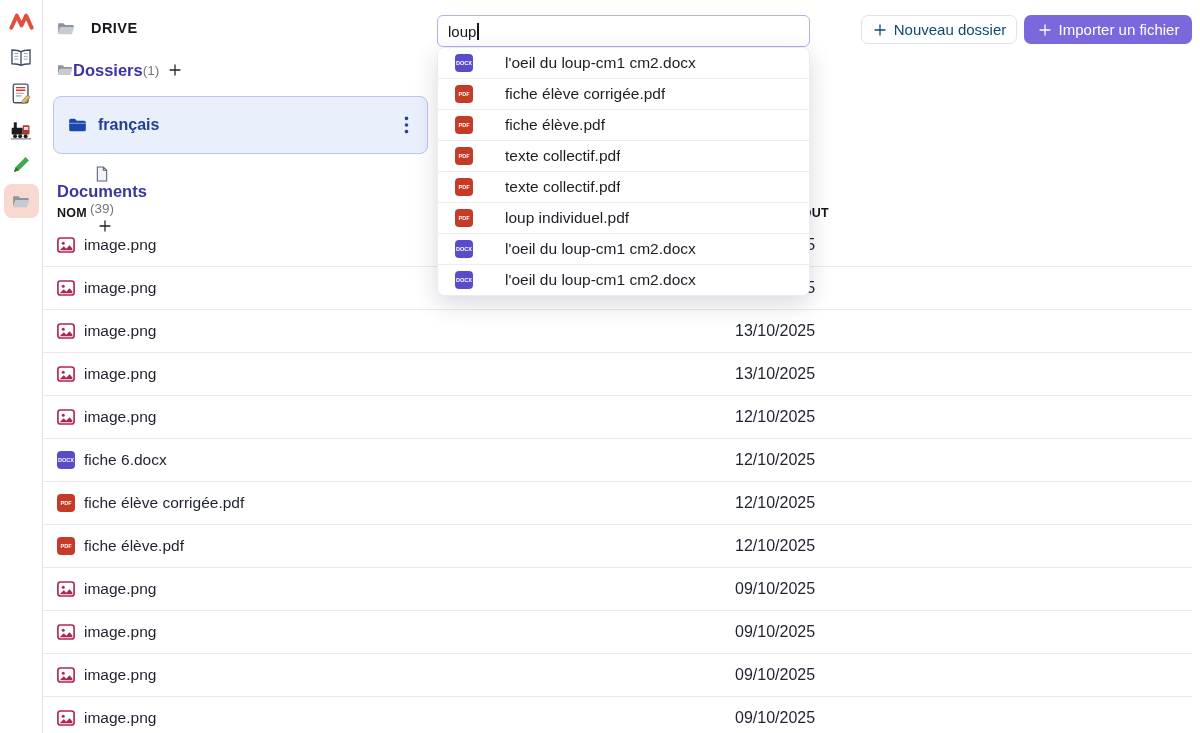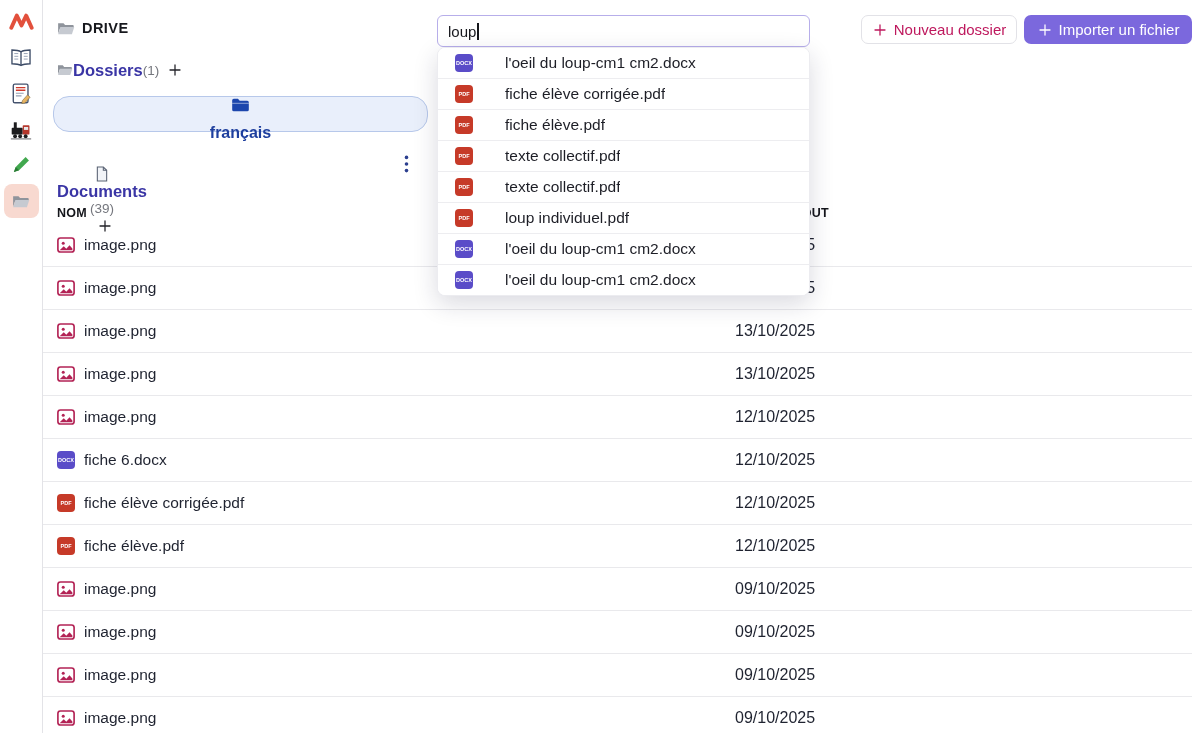--- a/index.html
+++ b/index.html
@@ -11,45 +11,45 @@
   .sidebar{position:absolute;left:0;top:0;width:43px;height:733px;background:#fff;
            border-right:1px solid #e3e3e7;box-sizing:border-box;
            display:flex;flex-direction:column;align-items:center;padding-top:4px;gap:2px;z-index:2;}
   .side-panel-edge{position:absolute;left:7px;top:4px;bottom:0;width:12px;
            border-left:1px solid #dddde2;border-top:1px solid #dddde2;border-top-left-radius:10px;pointer-events:none;}
   .side-item{width:35px;height:34px;display:flex;align-items:center;justify-content:center;border-radius:8px;cursor:pointer;}
   .side-item.active{background:#f8d9d0;}
   .side-item [data-icon-slot]{display:flex;align-items:center;justify-content:center;}
 
   
-  .drive-title{position:absolute;left:57px;top:20px;display:flex;align-items:center;gap:7px;
+  .drive-title{position:absolute;left:57px;top:20px;display:flex;align-items:center;gap:16px;
                font-size:14.5px;font-weight:700;letter-spacing:.03em;color:#17181d;}
   .search-input{position:absolute;left:437px;top:15px;width:373px;height:32px;box-sizing:border-box;
                 border:1.5px solid #b7aeea;border-radius:6px;background:#fff;
                 display:flex;align-items:center;padding:0 10px;font-size:15px;color:#17181d;cursor:text;}
   .caret{width:1.5px;height:17px;background:#15161a;margin-left:1px;}
   .btn{position:absolute;top:15px;height:29px;box-sizing:border-box;border-radius:7px;
        display:flex;align-items:center;justify-content:center;gap:6px;font-size:15px;cursor:pointer;
        font-family:"Liberation Sans",sans-serif;}
-  .btn-secondary{left:861px;width:156px;background:#fff;border:1px solid #e2e2e7;color:#be185d;}
+  .btn-secondary{left:861px;width:156px;background:#fff;border:1px solid #e2e2e7;color:#0c4a6e;}
   .btn-primary{left:1024px;width:168px;background:#7b68dd;border:none;color:#fff;}
 
   
   .section{position:absolute;left:57px;display:flex;align-items:center;gap:0;}
   .section-folders{top:60px;}
   .section-documents{top:166px;flex-direction:column;}
   .section .title{font-size:16.5px;font-weight:700;color:#3a35a5;}
   .section .count{font-size:13.5px;color:#75777e;}
   .plus-btn{margin-left:6px;background:none;border:none;padding:2px;color:#232329;display:flex;cursor:pointer;}
   .sec-icon{display:flex;align-items:center;color:#8f949c;}
 
   
   .folders-host{position:absolute;left:53px;top:96px;width:375px;}
-  .folder-card{height:36px;box-sizing:border-box;background:#e9effb;border:1px solid #b7c8ea;border-radius:16px;
-               display:flex;align-items:center;gap:11px;padding:0 14px;cursor:pointer;flex-direction:column;}
+  .folder-card{height:58px;box-sizing:border-box;background:#e9effb;border:1px solid #b7c8ea;border-radius:8px;
+               display:flex;align-items:center;gap:11px;padding:0 14px;cursor:pointer;}
   .folder-card .fname{font-size:16px;font-weight:600;color:#1e3f9e;}
   .kebab-btn{margin-left:auto;background:none;border:none;display:flex;padding:2px 4px;cursor:pointer;}
 
   
   .table{position:absolute;left:42px;top:206px;right:8px;}
   .thead{display:flex;align-items:flex-start;height:18px;font-size:12.5px;font-weight:700;
          letter-spacing:.02em;color:#14151a;}
   .cell-name{flex:1;display:flex;align-items:center;gap:9px;padding-left:15px;min-width:0;}
   .cell-date{width:457px;flex:none;}
   .rows{margin-top:0;}

